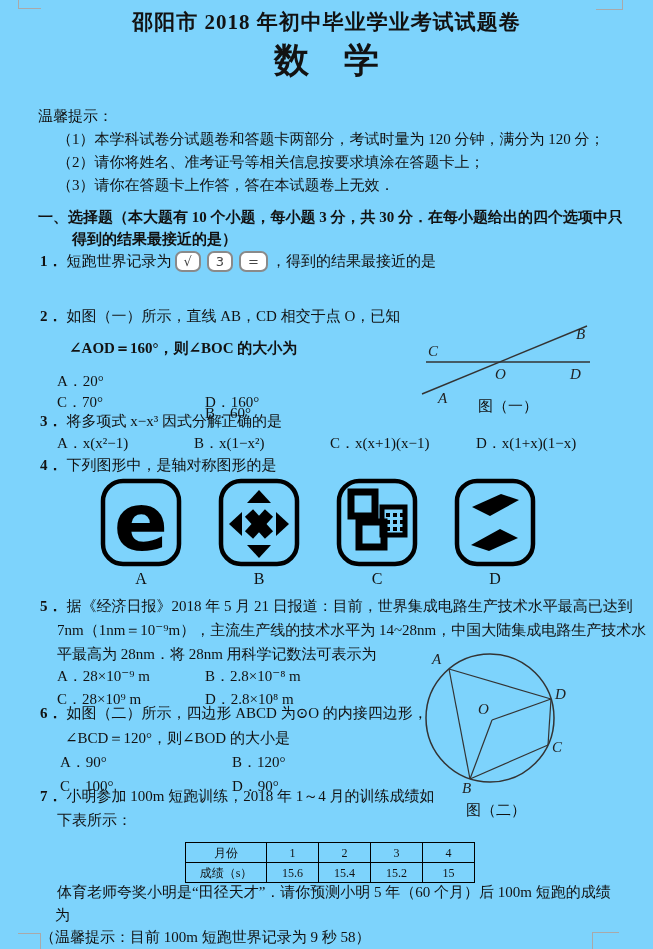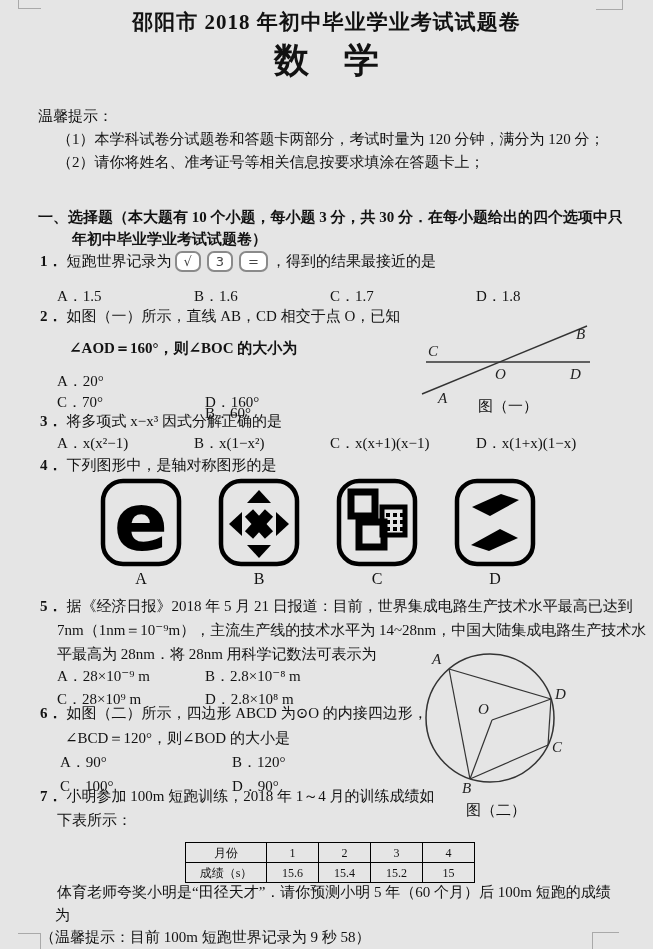--- a/index.html
+++ b/index.html
@@ -1,16 +1,16 @@
 <!DOCTYPE html>
 <html><head>
 <meta charset="utf-8">
 <style>
   html,body{margin:0;padding:0;background:#fff;}
-  .page{position:relative;width:653px;height:949px;background:#e5e5e5;overflow:hidden;
+  .page{position:relative;width:653px;height:949px;background:#7dd3fc;overflow:hidden;
         font-family:"Liberation Serif","DejaVu Serif",serif;color:#121212;}
   .t{position:absolute;font-size:15px;line-height:21px;white-space:nowrap;}
   .bold{font-weight:700;}
   .title{left:0;top:12px;width:653px;text-align:center;font-size:21px;font-weight:700;letter-spacing:1px;}
   .subject{left:0;top:50px;width:653px;text-align:center;font-size:35px;font-weight:700;}
   .qline{display:flex;align-items:center;}
   .qnum{font-weight:700;margin-right:4px;}
   .key{display:inline-block;border:2px solid #8a8a8a;border-radius:7px;padding:0 7px;margin:0 3px;
        font-size:13px;line-height:17px;color:#444;font-family:"DejaVu Sans",sans-serif;background:#fff;}
   .opts4{position:absolute;left:57px;display:flex;font-size:15px;white-space:nowrap;}
@@ -36,37 +36,32 @@
   <div class="corner" style="left:596px;top:-8px;width:26px;height:17px;border-right-width:1.5px;border-bottom-width:1.5px;"></div>
   <div class="corner" style="left:18px;top:933px;width:22px;height:20px;border-right-width:1.5px;border-top-width:1.5px;"></div>
   <div class="corner" style="left:592px;top:932px;width:26px;height:20px;border-left-width:1.5px;border-top-width:1.5px;"></div>
 
   <div class="t title">邵阳市 2018 年初中毕业学业考试试题卷</div>
   <div class="t subject">数　学</div>
 
   <div class="t" style="left:38px;top:106px;">温馨提示：</div>
   <div class="t" style="left:57px;top:129px;">（1）本学科试卷分试题卷和答题卡两部分，考试时量为 120 分钟，满分为 120 分；</div>
   <div class="t" style="left:57px;top:152px;">（2）请你将姓名、准考证号等相关信息按要求填涂在答题卡上；</div>
+  <div class="t" style="left:57px;top:175px;">（3）请你在答题卡上作答，答在本试题卷上无效．</div>
 
   <div class="t bold" style="left:38px;top:207px;">一、选择题（本大题有 10 个小题，每小题 3 分，共 30 分．在每小题给出的四个选项中只</div>
-  <div class="t bold" style="left:72px;top:229px;">年初中毕业学业考试试题卷）</div>
+  <div class="t bold" style="left:72px;top:229px;">得到的结果最接近的是）</div>
 
   <div class="t qline" style="left:40px;top:251px;">
     <span class="qnum">1．</span>
     <span>短跑世界记录为</span>
     <span class="key">√</span>
     <span class="key">3</span>
     <span class="key">=</span>
     <span>，得到的结果最接近的是</span>
-  </div>
-  <div class="opts4" style="top:287px;">
-    <span class="o1">A．1.5</span>
-    <span class="o2">B．1.6</span>
-    <span class="o3">C．1.7</span>
-    <span class="o4">D．1.8</span>
   </div>
 
   <div class="t qline" style="left:40px;top:306px;">
     <span class="qnum">2．</span>
     <span>如图（一）所示，直线 AB，CD 相交于点 O，已知</span>
   </div>
   <div class="t" style="left:69px;top:338px;font-weight:bold;">∠AOD＝160°，则∠BOC 的大小为</div>
   <div class="t" style="left:57px;top:371px;">A．20°</div>
   <div class="t" style="left:205px;top:371px;margin-top:32px;">B．60°</div>
   <div class="t" style="left:57px;top:392px;">C．70°</div>

